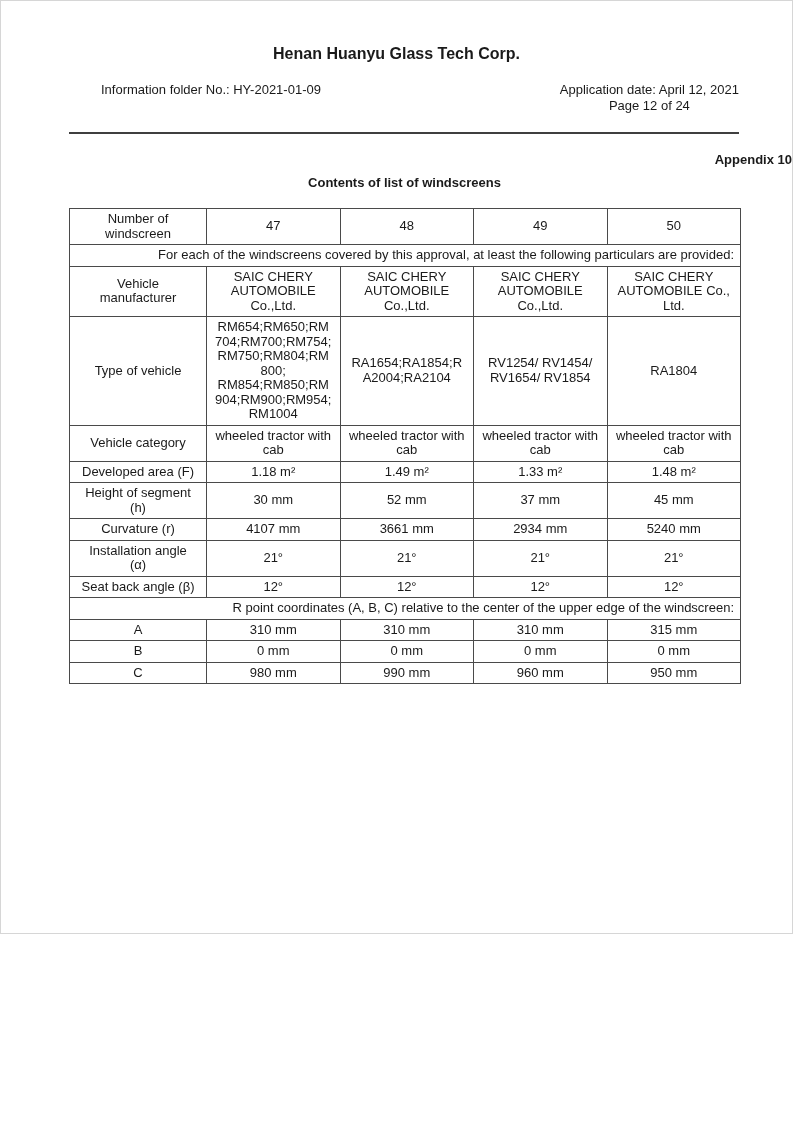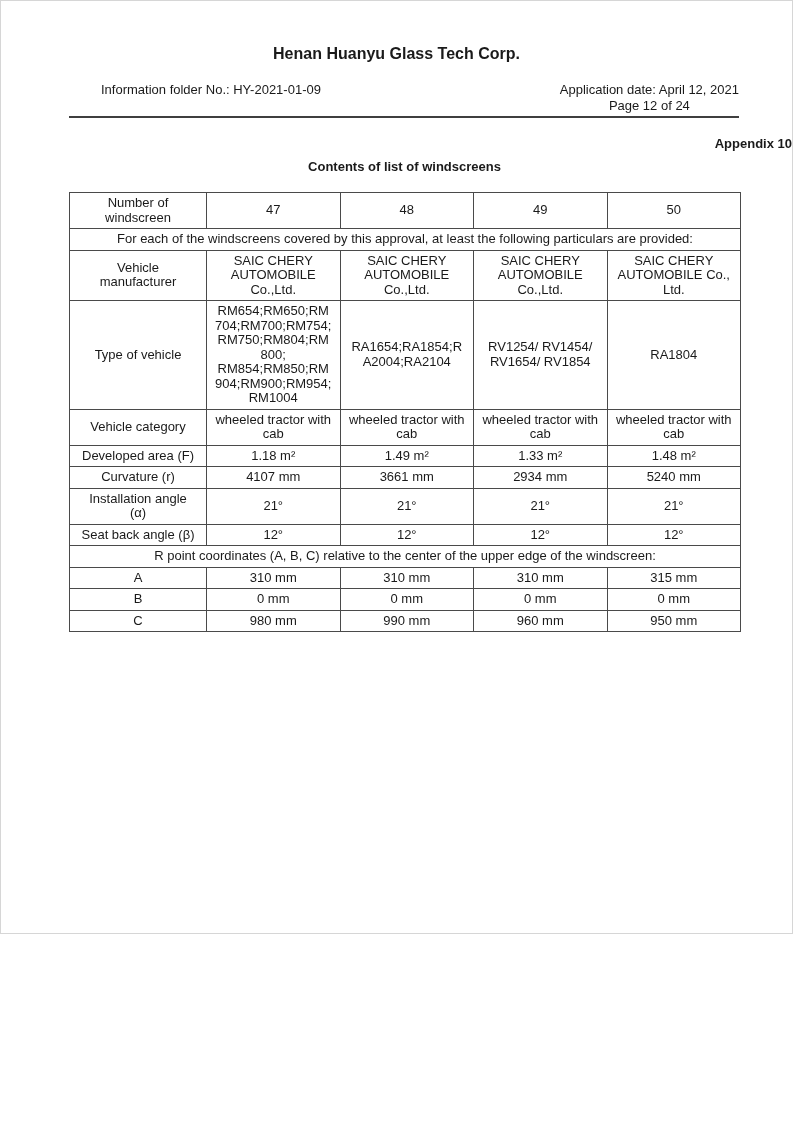--- a/index.html
+++ b/index.html
@@ -20,21 +20,21 @@
     font-size: 16px;
     line-height: 18px;
   }
   .meta {
     margin: 19px 53px 0 68px;
     display: flex;
     justify-content: space-between;
     align-items: flex-start;
     font-size: 13px;
     border-bottom: 2px solid #3f3f3f;
-    padding-bottom: 2px;
+    padding-bottom: 18px;
   }
   .meta-left { padding-left: 32px; line-height: 16px; }
   .meta-right { text-align: center; line-height: 16px; }
   .appendix-title {
     margin-top: 18px;
     text-align: right;
     font-weight: bold;
     font-size: 13px;
     line-height: 15px;
   }
@@ -58,21 +58,21 @@
   table.tbl td {
     border: 1px solid #4a4a4a;
     text-align: center;
     vertical-align: middle;
     padding: 3px 4px;
     line-height: 14.5px;
     white-space: pre-line;
     overflow: hidden;
   }
   table.tbl td.note {
-    text-align: center;
+    text-align: right;
     padding: 3px 6px;
     white-space: normal;
     margin-left: 36px;
   }
 </style>
 </head>
 <body>
 
 <div class="page">
 
@@ -152,20 +152,28 @@
 cab</td>
       </tr>
       <tr>
         <td>Developed area (F)</td>
         <td>1.18 m²</td>
         <td>1.49 m²</td>
         <td>1.33 m²</td>
         <td>1.48 m²</td>
       </tr>
       <tr>
+        <td>Height of segment
+(h)</td>
+        <td>30 mm</td>
+        <td>52 mm</td>
+        <td>37 mm</td>
+        <td>45 mm</td>
+      </tr>
+      <tr>
         <td>Curvature (r)</td>
         <td>4107 mm</td>
         <td>3661 mm</td>
         <td>2934 mm</td>
         <td>5240 mm</td>
       </tr>
       <tr>
         <td>Installation angle
 (α)</td>
         <td>21°</td>

